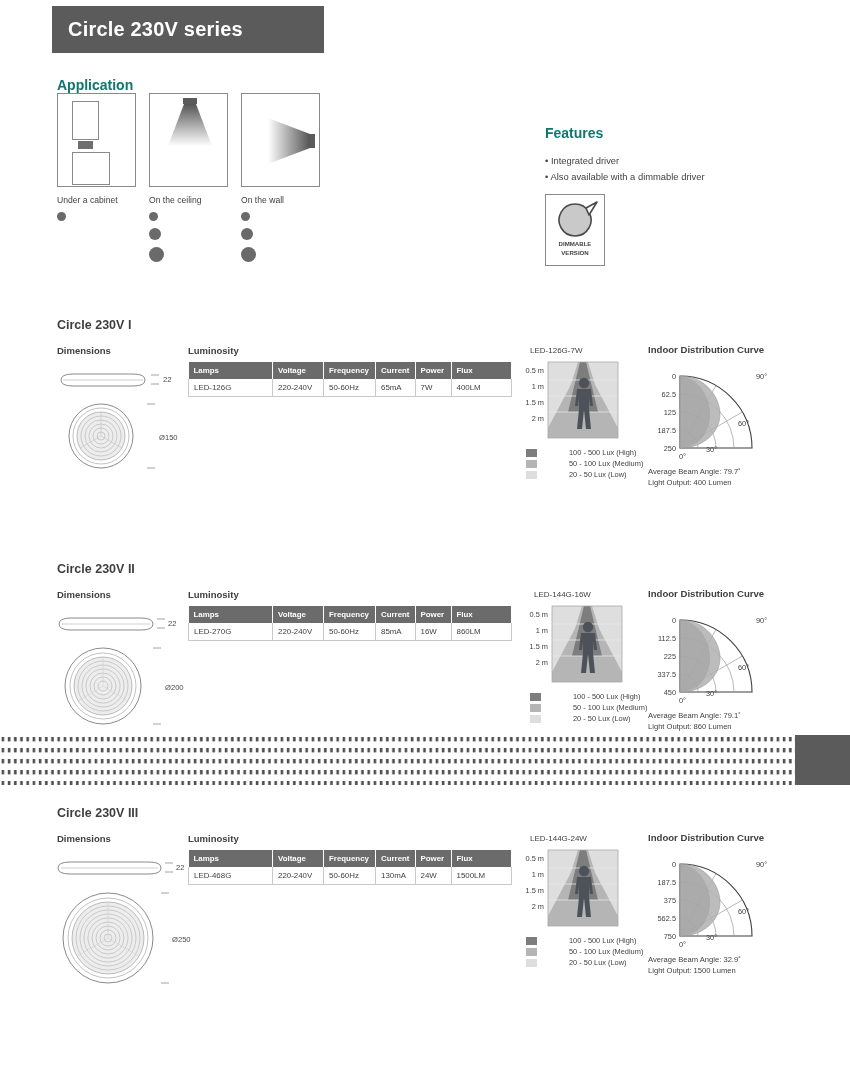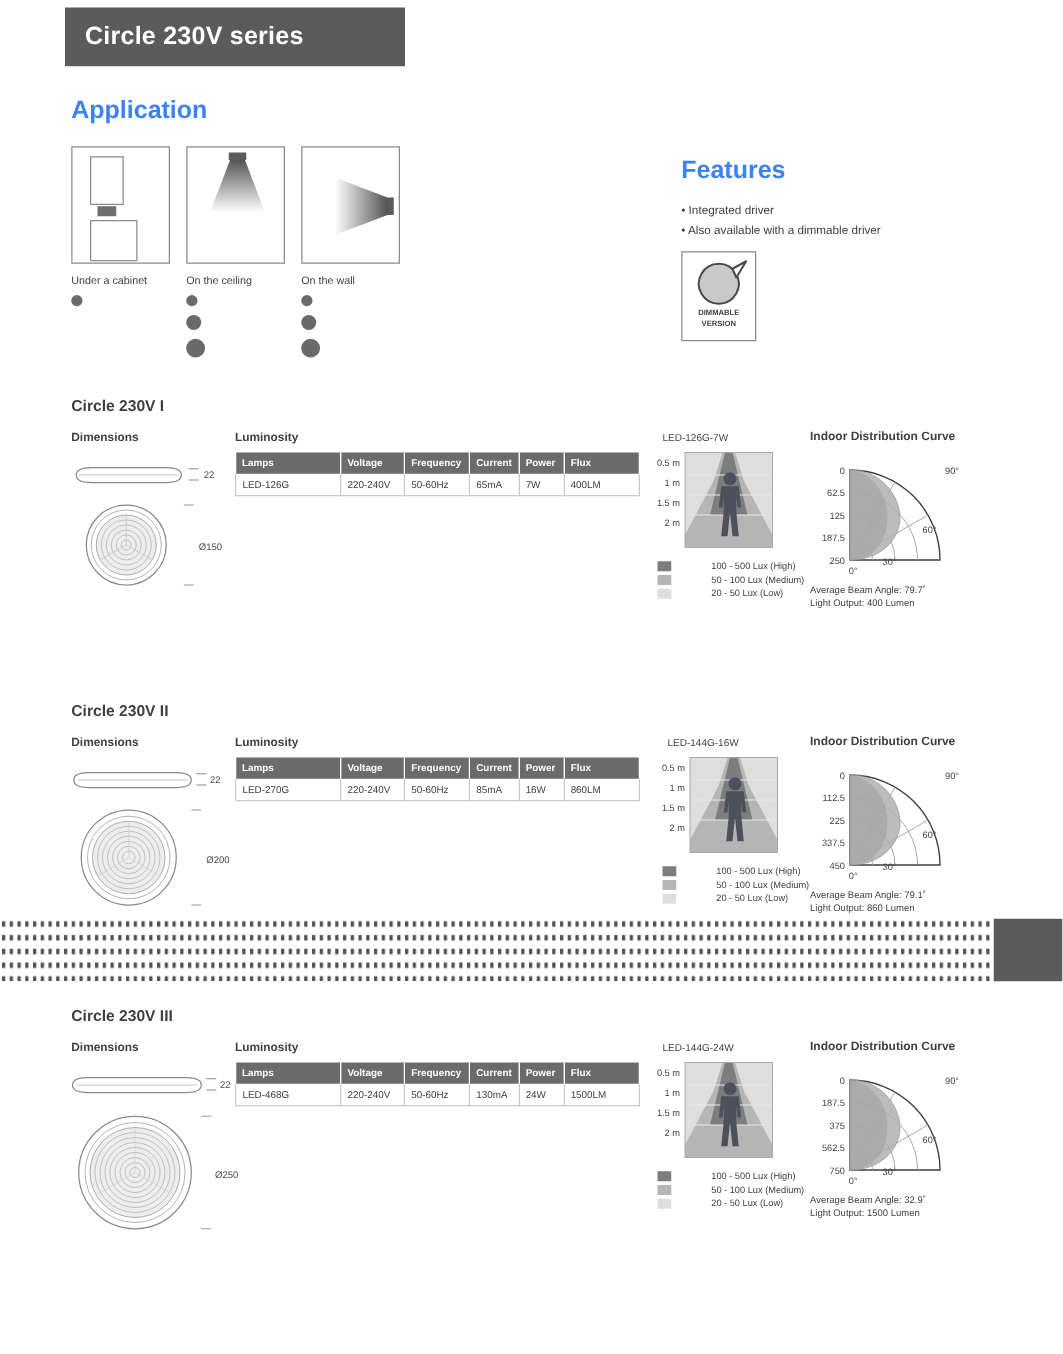--- a/index.html
+++ b/index.html
@@ -17,27 +17,27 @@
     position: absolute; left: 52px; top: 6px;
     width: 272px; height: 47px;
     background: #5b5b5b;
     display: flex; align-items: center;
   }
   .title-bar span {
     color: #ffffff; font-size: 20px; font-weight: bold;
     letter-spacing: .2px; padding-left: 16px;
   }
 
-  .h2 { font-size: 20px; font-weight: bold; color: #3b82f6; }
+  .h2 { font-size: 14px; font-weight: bold; color: #0f766e; }
   .h3 { font-size: 12.5px; font-weight: bold; color: #3f3f3f; }
   .h4 { font-size: 9.5px; font-weight: bold; color: #3f3f3f; }
 
   
   .application { position: absolute; left: 57px; top: 77px; }
-  .app-boxes { display: flex; gap: 13px; margin-top: 17px; }
+  .app-boxes { display: flex; gap: 13px; }
   .app-col { width: 79px; }
   .app-box {
     width: 79px; height: 94px;
     border: 1px solid #8a8a8a; background: #fff;
     position: relative; overflow: hidden;
   }
   .app-caption { font-size: 8.6px; color: #3f3f3f; margin-top: 8px; white-space: nowrap; }
   .dots { margin-top: 7px; }
   .dot { border-radius: 50%; background: #6a6a6a; margin-bottom: 7px; }
   .d1 { width: 9px; height: 9px; }

